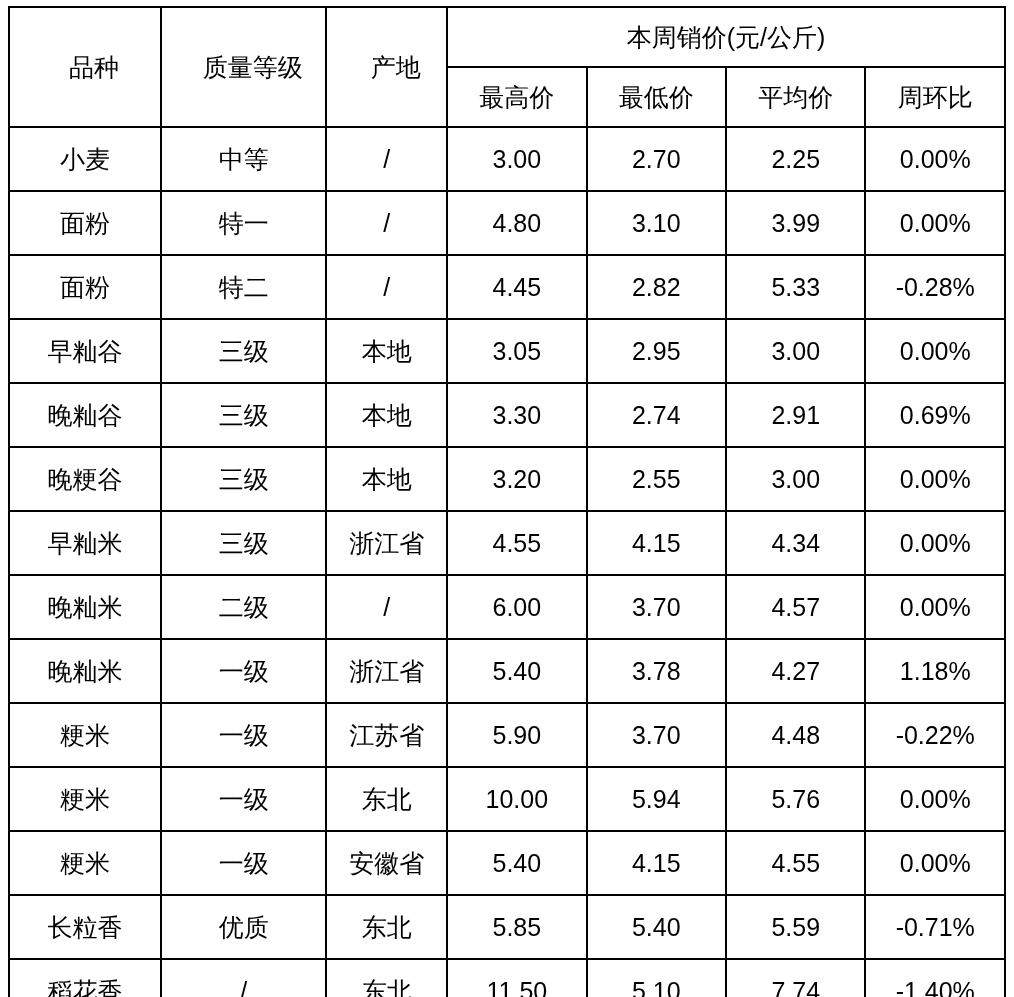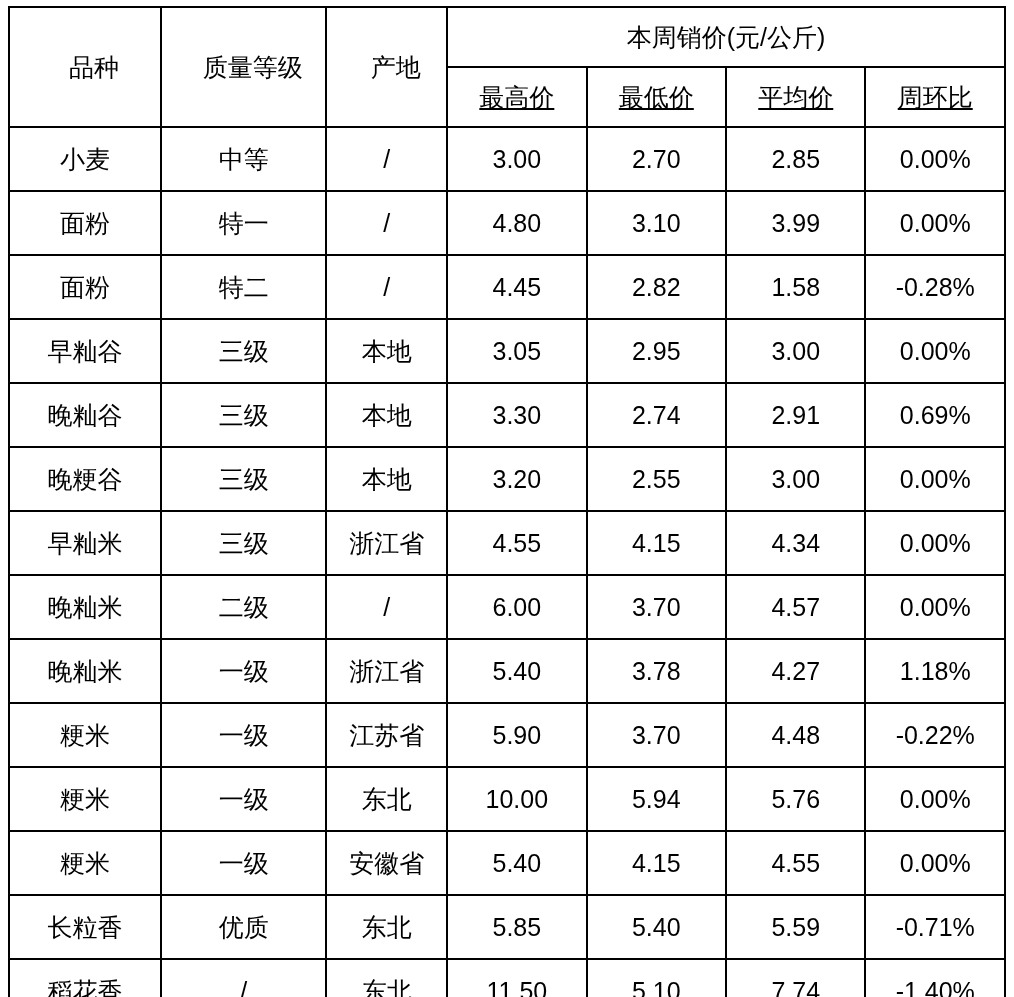--- a/index.html
+++ b/index.html
@@ -38,21 +38,20 @@
   .col-variety  { width: 146px; }
   .col-grade    { width: 159px; }
   .col-origin   { width: 116px; }
   .col-price    { width: 134px; }
   thead th.group-head {
     height: 58px;
     margin-left: 48px;
   }
   thead th.sub-head {
     height: 58px;
-    text-decoration: underline;
   }
   thead th.rowspan-head {
     height: 116px;
     padding-left: 18px;
   }
 </style>
 </head>
 <body>
 
 <div class="sheet">
@@ -80,39 +79,39 @@
         <th class="sub-head">周环比</th>
       </tr>
     </thead>
     <tbody id="table-body">
         <tr>
           <td>小麦</td>
           <td>中等</td>
           <td>/</td>
           <td>3.00</td>
           <td>2.70</td>
-          <td>2.85</td>
+          <td>2.25</td>
           <td>0.00%</td>
         </tr>
         <tr>
           <td>面粉</td>
           <td>特一</td>
           <td>/</td>
           <td>4.80</td>
           <td>3.10</td>
           <td>3.99</td>
           <td>0.00%</td>
         </tr>
         <tr>
           <td>面粉</td>
           <td>特二</td>
           <td>/</td>
           <td>4.45</td>
           <td>2.82</td>
-          <td>1.58</td>
+          <td>5.33</td>
           <td>-0.28%</td>
         </tr>
         <tr>
           <td>早籼谷</td>
           <td>三级</td>
           <td>本地</td>
           <td>3.05</td>
           <td>2.95</td>
           <td>3.00</td>
           <td>0.00%</td>

